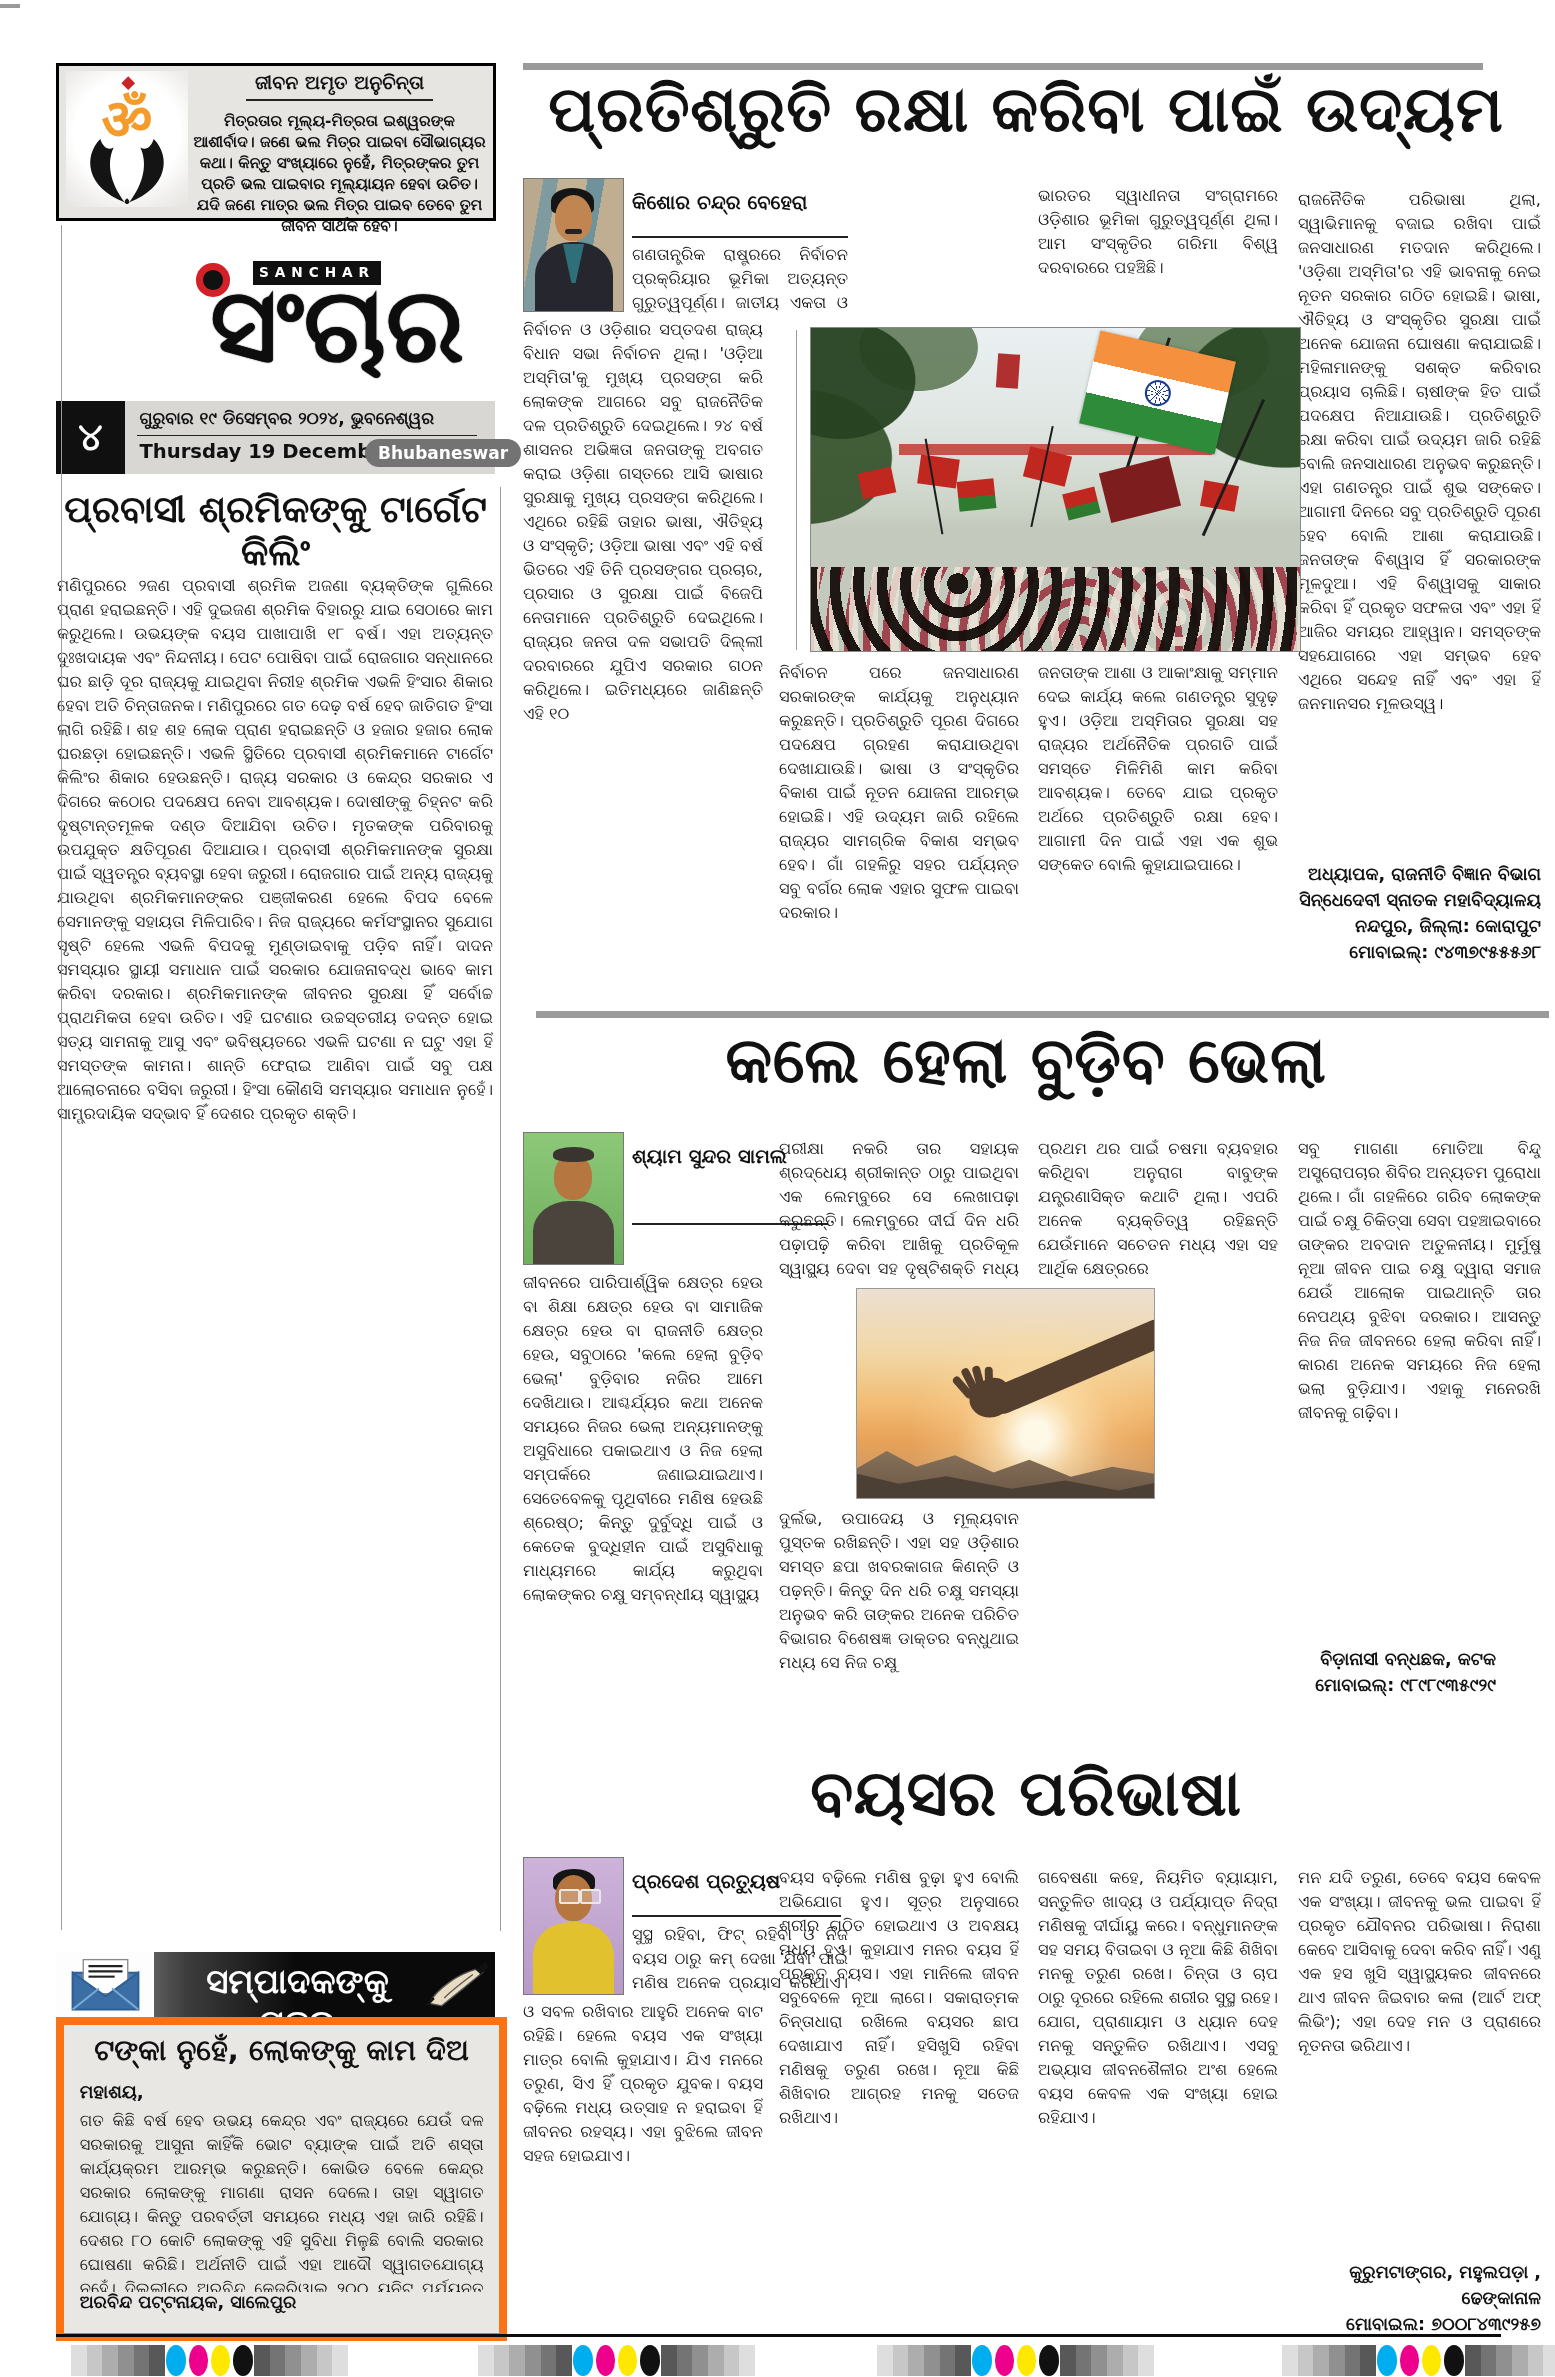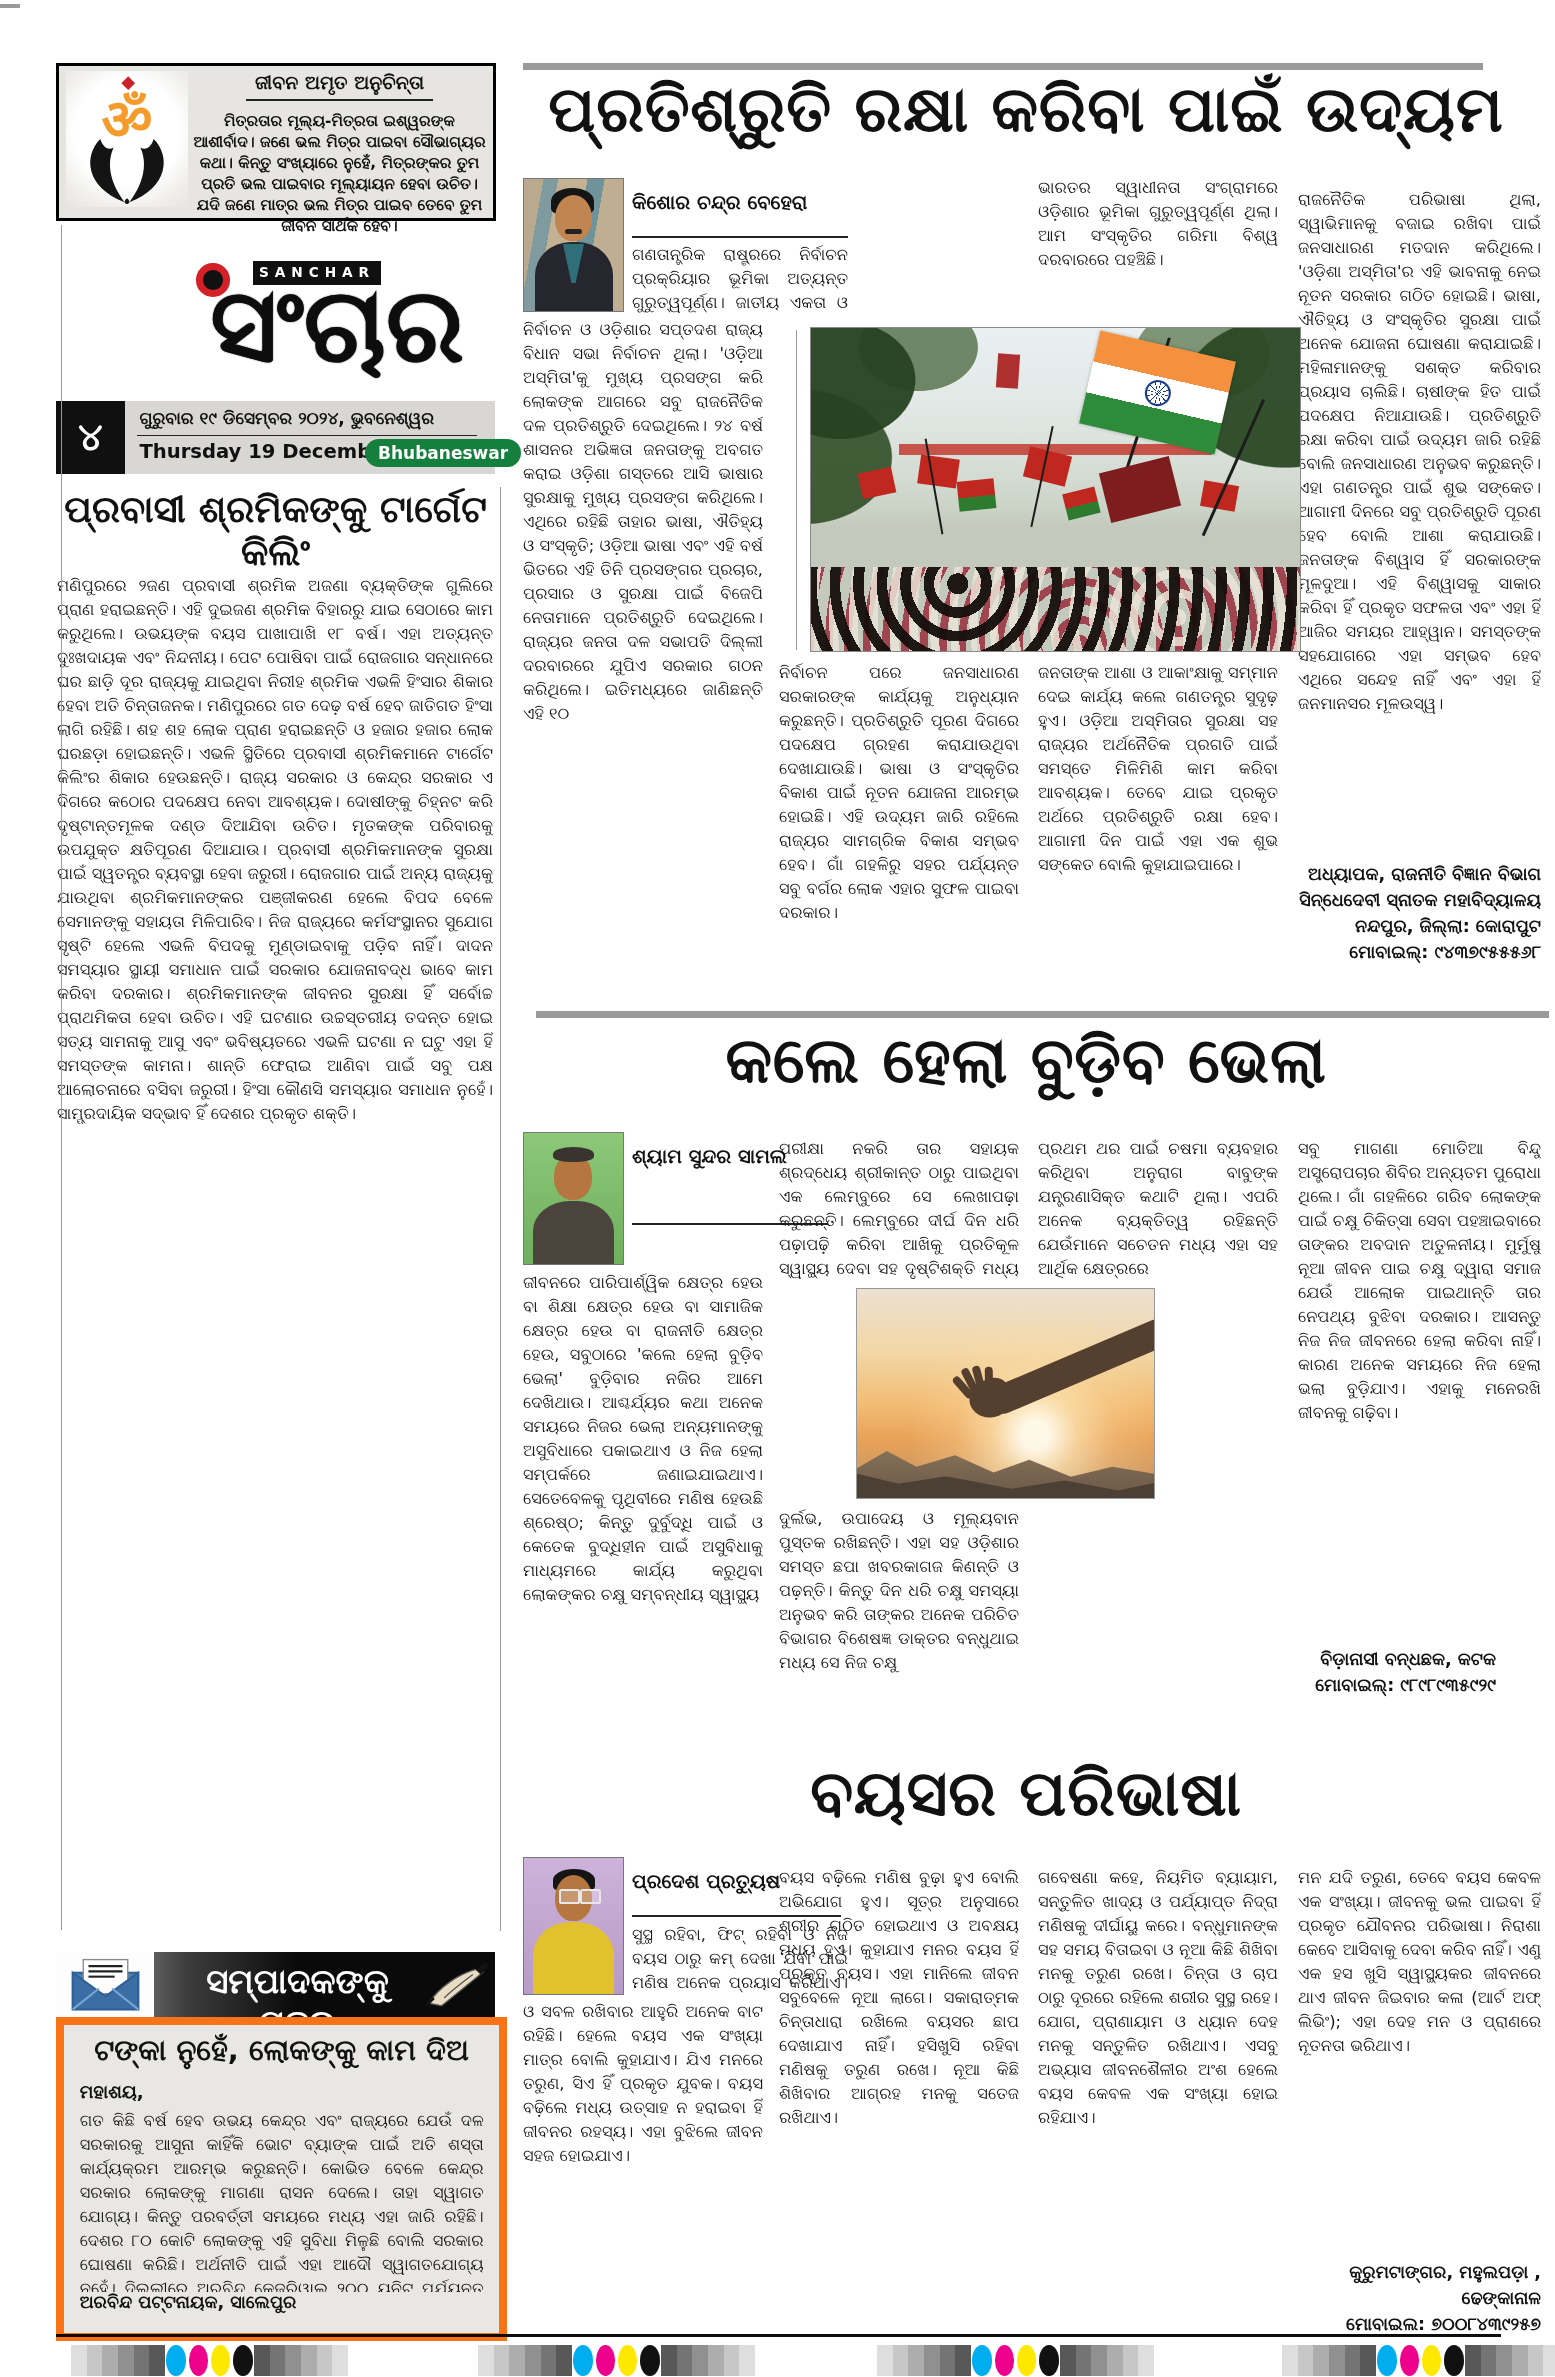--- a/index.html
+++ b/index.html
@@ -26,21 +26,21 @@
            text-align:right;color:#0d0d0d;text-shadow:0 0 1.3px #000;}
   #logo-ring{left:196px;top:263px;width:19.6px;height:19.6px;border:7.2px solid #d42127;border-radius:50%;background:#111;}
 
   
   #pagenum-box{left:56px;top:401px;width:69px;height:73px;background:#101010;color:#fff;
                font-size:38px;font-weight:700;text-align:center;line-height:73px;}
   #date-bar{left:125px;top:401px;width:370px;height:73px;background:#d8d7d4;}
   #date-odia{position:absolute;left:14.4px;top:6.5px;font-size:17px;font-weight:700;}
   #date-divider{position:absolute;left:11.8px;top:34px;width:340px;height:1.3px;background:#222;}
   #date-en{position:absolute;left:14.4px;top:39px;font-size:19.6px;font-weight:700;}
-  #city-pill{position:absolute;left:240px;top:38px;background:#15803d;color:#fff;border-radius:14.4px;
+  #city-pill{position:absolute;left:240px;top:38px;background:#737373;color:#fff;border-radius:14.4px;
              font-size:17px;font-weight:700;padding:3.9px 13px;}
 
   
   #left-headline{left:56px;top:489px;width:439px;font-size:37px;font-weight:800;text-align:center;line-height:1.15;}
   .main-headline{font-size:63px;font-weight:800;text-align:center;letter-spacing:0.7px;}
   #a1-headline{left:510px;top:73px;width:1032px;}
   #a2-headline{left:510px;top:1024px;width:1032px;}
   #a3-headline{left:510px;top:1757px;width:1032px;}
 
   
@@ -206,21 +206,21 @@
     <div class="head" style="left:31px;top:15.7px;width:37px;height:46px;background:#c08550;"></div>
     <div style="position:absolute;left:41px;top:50px;width:17px;height:4.6px;background:#222;border-radius:2.6px;"></div>
     <div class="torso" style="left:10.5px;top:63px;width:78px;height:72px;background:#26262f;"></div>
     <div style="position:absolute;left:39px;top:65px;width:21px;height:39px;background:#2e6f7a;clip-path:polygon(0 0,100% 0,60% 100%,40% 100%);"></div>
   </div>
   <div class="abs byline-name" style="left:632px;top:191px;width:216px;">କିଶୋର ଚନ୍ଦ୍ର ବେହେରା</div>
   <div class="abs byline-rule" style="left:632px;top:227px;width:216px;"></div>
   <div class="abs bodytxt just" style="left:632px;top:243px;width:216px;height:71px;">ଗଣତାନ୍ତ୍ରିକ ରାଷ୍ଟ୍ରରେ ନିର୍ବାଚନ ପ୍ରକ୍ରିୟାର ଭୂମିକା ଅତ୍ୟନ୍ତ ଗୁରୁତ୍ୱପୂର୍ଣ୍ଣ। ଜାତୀୟ ଏକତା ଓ ରାଷ୍ଟ୍ରର ସାର୍ବଭୌମତ୍ୱକୁ ରକ୍ଷା କରିବା ପାଇଁ ଉତ୍ତମ ସରକାର ଓ ନିର୍ମଳ ଶାସନର ଆବଶ୍ୟକତା ପଡ଼ିଥାଏ। ଚଳିତ ବର୍ଷ ଅଷ୍ଟାଦଶ ସାଧାରଣ</div>
 
   <div class="abs bodytxt just" style="left:523px;top:318px;width:240px;height:683px;">ନିର୍ବାଚନ ଓ ଓଡ଼ିଶାର ସପ୍ତଦଶ ରାଜ୍ୟ ବିଧାନ ସଭା ନିର୍ବାଚନ ଥିଲା। 'ଓଡ଼ିଆ ଅସ୍ମିତା'କୁ ମୁଖ୍ୟ ପ୍ରସଙ୍ଗ କରି ଲୋକଙ୍କ ଆଗରେ ସବୁ ରାଜନୈତିକ ଦଳ ପ୍ରତିଶ୍ରୁତି ଦେଇଥିଲେ। ୨୪ ବର୍ଷ ଶାସନର ଅଭିଜ୍ଞତା ଜନତାଙ୍କୁ ଅବଗତ କରାଇ ଓଡ଼ିଶା ଗସ୍ତରେ ଆସି ଭାଷାର ସୁରକ୍ଷାକୁ ମୁଖ୍ୟ ପ୍ରସଙ୍ଗ କରିଥିଲେ। ଏଥିରେ ରହିଛି ତାହାର ଭାଷା, ଐତିହ୍ୟ ଓ ସଂସ୍କୃତି; ଓଡ଼ିଆ ଭାଷା ଏବଂ ଏହି ବର୍ଷ ଭିତରେ ଏହି ତିନି ପ୍ରସଙ୍ଗର ପ୍ରଚାର, ପ୍ରସାର ଓ ସୁରକ୍ଷା ପାଇଁ ବିଜେପି ନେତାମାନେ ପ୍ରତିଶ୍ରୁତି ଦେଇଥିଲେ। ରାଜ୍ୟର ଜନତା ଦଳ ସଭାପତି ଦିଲ୍ଲୀ ଦରବାରରେ ଯୁପିଏ ସରକାର ଗଠନ କରିଥିଲେ। ଇତିମଧ୍ୟରେ ଜାଣିଛନ୍ତି ଏହି ୧୦</div>
-  <div class="abs bodytxt just" style="left:1038px;top:176px;width:240px;height:131px;">ଭାରତର ସ୍ୱାଧୀନତା ସଂଗ୍ରାମରେ ଓଡ଼ିଶାର ଭୂମିକା ଗୁରୁତ୍ୱପୂର୍ଣ୍ଣ ଥିଲା। ଆମ ସଂସ୍କୃତିର ଗରିମା ବିଶ୍ୱ ଦରବାରରେ ପହଞ୍ଚିଛି।</div>
+  <div class="abs bodytxt just" style="left:1038px;top:184px;width:240px;height:131px;">ଭାରତର ସ୍ୱାଧୀନତା ସଂଗ୍ରାମରେ ଓଡ଼ିଶାର ଭୂମିକା ଗୁରୁତ୍ୱପୂର୍ଣ୍ଣ ଥିଲା। ଆମ ସଂସ୍କୃତିର ଗରିମା ବିଶ୍ୱ ଦରବାରରେ ପହଞ୍ଚିଛି।</div>
   <div class="abs bodytxt just" style="left:1298px;top:188px;width:243px;height:668px;">ରାଜନୈତିକ ପରିଭାଷା ଥିଲା, ସ୍ୱାଭିମାନକୁ ବଜାଇ ରଖିବା ପାଇଁ ଜନସାଧାରଣ ମତଦାନ କରିଥିଲେ। 'ଓଡ଼ିଶା ଅସ୍ମିତା'ର ଏହି ଭାବନାକୁ ନେଇ ନୂତନ ସରକାର ଗଠିତ ହୋଇଛି। ଭାଷା, ଐତିହ୍ୟ ଓ ସଂସ୍କୃତିର ସୁରକ୍ଷା ପାଇଁ ଅନେକ ଯୋଜନା ଘୋଷଣା କରାଯାଇଛି। ମହିଳାମାନଙ୍କୁ ସଶକ୍ତ କରିବାର ପ୍ରୟାସ ଚାଲିଛି। ଚାଷୀଙ୍କ ହିତ ପାଇଁ ପଦକ୍ଷେପ ନିଆଯାଉଛି। ପ୍ରତିଶ୍ରୁତି ରକ୍ଷା କରିବା ପାଇଁ ଉଦ୍ୟମ ଜାରି ରହିଛି ବୋଲି ଜନସାଧାରଣ ଅନୁଭବ କରୁଛନ୍ତି। ଏହା ଗଣତନ୍ତ୍ର ପାଇଁ ଶୁଭ ସଙ୍କେତ। ଆଗାମୀ ଦିନରେ ସବୁ ପ୍ରତିଶ୍ରୁତି ପୂରଣ ହେବ ବୋଲି ଆଶା କରାଯାଉଛି। ଜନତାଙ୍କ ବିଶ୍ୱାସ ହିଁ ସରକାରଙ୍କ ମୂଳଦୁଆ। ଏହି ବିଶ୍ୱାସକୁ ସାକାର କରିବା ହିଁ ପ୍ରକୃତ ସଫଳତା ଏବଂ ଏହା ହିଁ ଆଜିର ସମୟର ଆହ୍ୱାନ। ସମସ୍ତଙ୍କ ସହଯୋଗରେ ଏହା ସମ୍ଭବ ହେବ ଏଥିରେ ସନ୍ଦେହ ନାହିଁ ଏବଂ ଏହା ହିଁ ଜନମାନସର ମୂଳଉସ୍ୱ।</div>
   <div class="abs sig" style="left:1298px;top:861px;width:243px;">
     <span>ଅଧ୍ୟାପକ, ରାଜନୀତି ବିଜ୍ଞାନ ବିଭାଗ</span><br>
     <span>ସିନ୍ଧେଦେବୀ ସ୍ନାତକ ମହାବିଦ୍ୟାଳୟ</span><br>
     <span>ନନ୍ଦପୁର, ଜିଲ୍ଲା: କୋରାପୁଟ</span><br>
     <span>ମୋବାଇଲ୍: ୯୪୩୭୯୫୫୫୬୮</span>
   </div>
   <div class="abs bodytxt just" style="left:779px;top:661px;width:240px;height:335px;">ନିର୍ବାଚନ ପରେ ଜନସାଧାରଣ ସରକାରଙ୍କ କାର୍ଯ୍ୟକୁ ଅନୁଧ୍ୟାନ କରୁଛନ୍ତି। ପ୍ରତିଶ୍ରୁତି ପୂରଣ ଦିଗରେ ପଦକ୍ଷେପ ଗ୍ରହଣ କରାଯାଉଥିବା ଦେଖାଯାଉଛି। ଭାଷା ଓ ସଂସ୍କୃତିର ବିକାଶ ପାଇଁ ନୂତନ ଯୋଜନା ଆରମ୍ଭ ହୋଇଛି। ଏହି ଉଦ୍ୟମ ଜାରି ରହିଲେ ରାଜ୍ୟର ସାମଗ୍ରିକ ବିକାଶ ସମ୍ଭବ ହେବ। ଗାଁ ଗହଳିରୁ ସହର ପର୍ଯ୍ୟନ୍ତ ସବୁ ବର୍ଗର ଲୋକ ଏହାର ସୁଫଳ ପାଇବା ଦରକାର।</div>
   <div class="abs bodytxt just" style="left:1038px;top:661px;width:240px;height:335px;">ଜନତାଙ୍କ ଆଶା ଓ ଆକାଂକ୍ଷାକୁ ସମ୍ମାନ ଦେଇ କାର୍ଯ୍ୟ କଲେ ଗଣତନ୍ତ୍ର ସୁଦୃଢ଼ ହୁଏ। ଓଡ଼ିଆ ଅସ୍ମିତାର ସୁରକ୍ଷା ସହ ରାଜ୍ୟର ଅର୍ଥନୈତିକ ପ୍ରଗତି ପାଇଁ ସମସ୍ତେ ମିଳିମିଶି କାମ କରିବା ଆବଶ୍ୟକ। ତେବେ ଯାଇ ପ୍ରକୃତ ଅର୍ଥରେ ପ୍ରତିଶ୍ରୁତି ରକ୍ଷା ହେବ। ଆଗାମୀ ଦିନ ପାଇଁ ଏହା ଏକ ଶୁଭ ସଙ୍କେତ ବୋଲି କୁହାଯାଇପାରେ।</div>
   <div class="abs vline" style="left:796px;top:330px;width:1.3px;height:320px;"></div>

